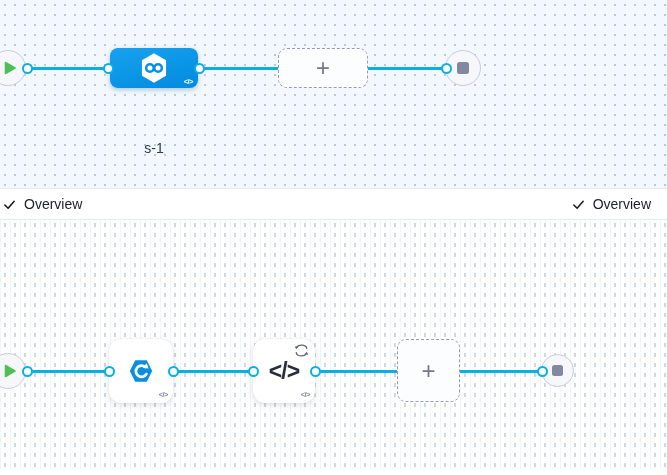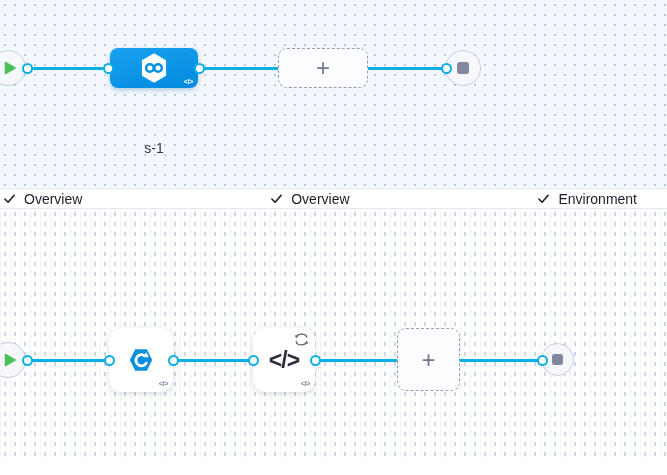--- a/index.html
+++ b/index.html
@@ -55,22 +55,22 @@
     display:flex; align-items:center; justify-content:center; z-index:3; cursor:pointer; }
   .code-glyph { font-size:23px; font-weight:bold; color:#2b2d3f; letter-spacing:-1px; }
   .loop-badge { position:absolute; top:4px; right:5px; z-index:5; cursor:pointer; }
 
   
   .node-label { position:absolute; text-align:center; font-size:14px; color:#33364d;
     z-index:2; white-space:nowrap; }
 
   
   .tabbar { display:flex; align-items:center; justify-content:space-between;
-    height:21px; background:#fff; border-top:1px solid #e5e8f0; border-bottom:1px solid #e5e8f0;
-    padding:0 18px 0 0; }
+    height:32px; background:#fff; border-top:1px solid #e5e8f0; border-bottom:1px solid #e5e8f0;
+    padding:0 4px 0 0; }
   .tab { position:relative; display:flex; align-items:center; gap:8px; height:100%;
     padding:0 12px; font-size:14px; color:#1d1d2c; cursor:pointer; }
   .tab:first-child { padding-left:3px; }
   .tab.active .tab-label { font-weight:bold; }
   .tab-underline { position:absolute; left:0; right:0; bottom:1px; height:4px;
     border-radius:3px; background:#0278d5; }
 </style>
 </head>
 <body>
 
@@ -116,26 +116,20 @@
           <path d="M2 7.5 L5.5 11 L12 3.5" stroke="#1c1c28" stroke-width="1.7" fill="none" stroke-linecap="round" stroke-linejoin="round"></path>
         </svg>
       <span class="tab-label">Overview</span>
     </div>
     <div class="tab">
       <svg width="13" height="13" viewBox="0 0 14 14">
           <path d="M2 7.5 L5.5 11 L12 3.5" stroke="#1c1c28" stroke-width="1.7" fill="none" stroke-linecap="round" stroke-linejoin="round"></path>
         </svg>
       <span class="tab-label">Overview</span>
     </div>
-    <div class="tab">
-      <svg width="13" height="13" viewBox="0 0 14 14">
-          <path d="M2 7.5 L5.5 11 L12 3.5" stroke="#1c1c28" stroke-width="1.7" fill="none" stroke-linecap="round" stroke-linejoin="round"></path>
-        </svg>
-      <span class="tab-label">Environment</span>
-    </div>
   </div>
 
   <div class="canvas step-canvas">
     <div class="link" style="left:8px; top:149.5px; width:536px;"></div>
 
     <div class="terminal" style="left:-10px; top:133px;">
       <svg width="12" height="14" viewBox="0 0 12 14" style="margin-left:3px">
         <path d="M1.5 1.5 L11 7 L1.5 12.5 Z" fill="#4dbf57" stroke="#4dbf57" stroke-width="1.5" stroke-linejoin="round"></path>
       </svg>
     </div>

